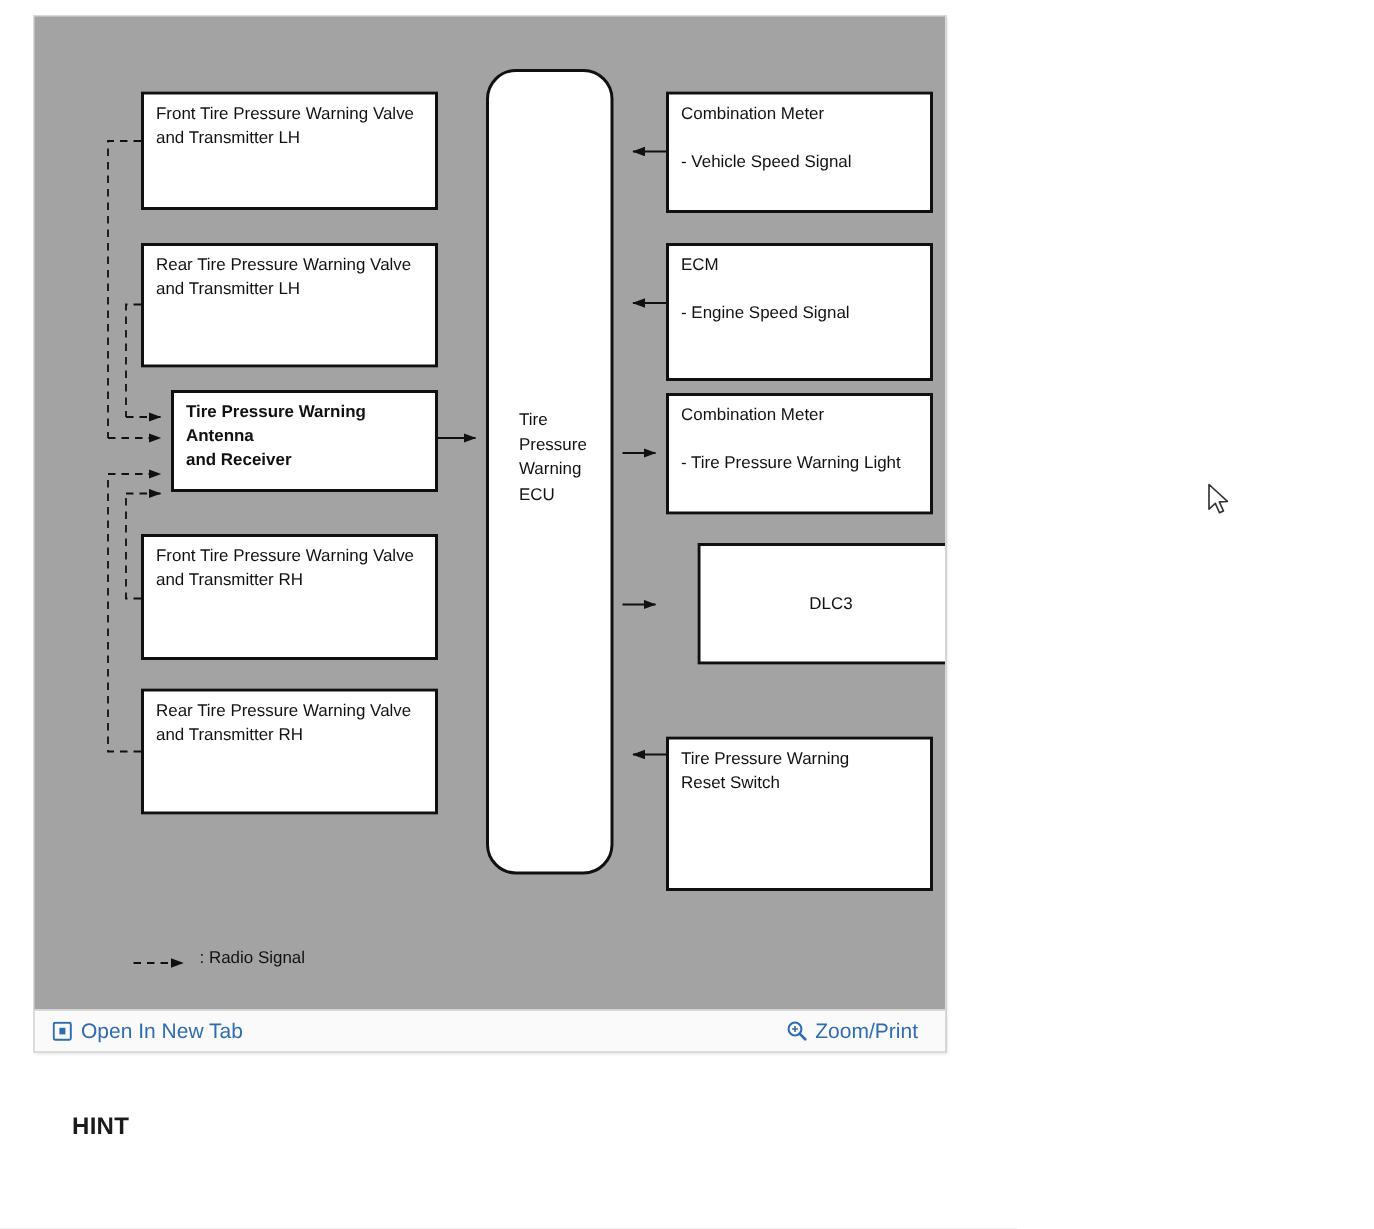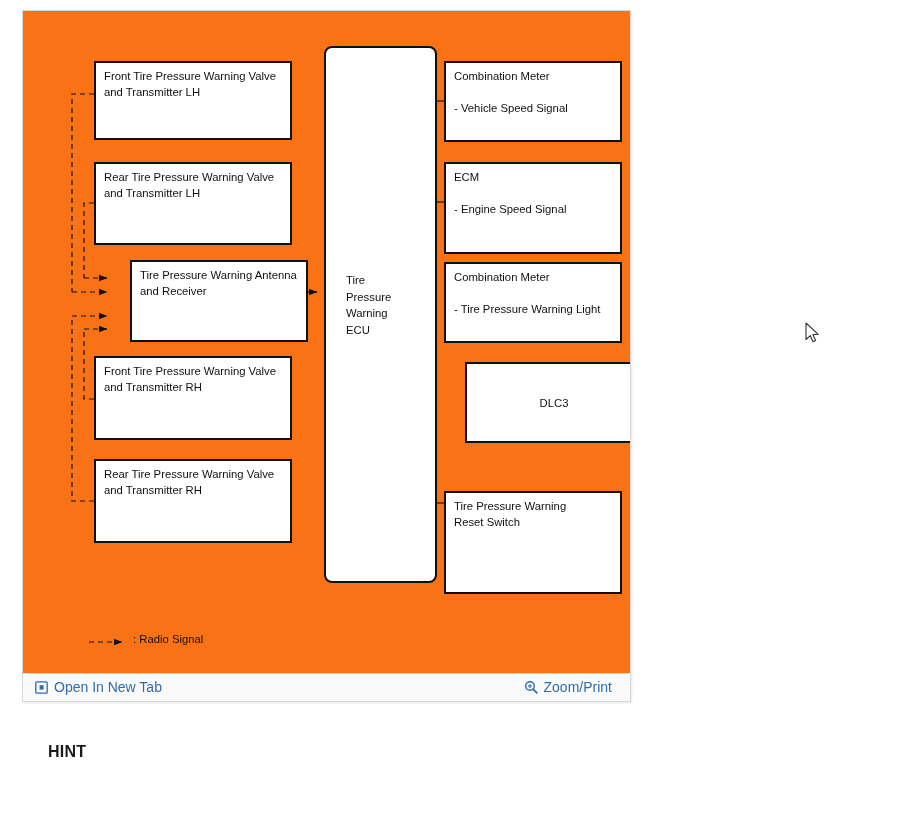--- a/index.html
+++ b/index.html
@@ -17,21 +17,21 @@
     background: #ffffff;
   }
 
   
   #viewer {
     position: absolute;
     left: 22px;
     top: 10px;
     width: 609px;
     height: 692px;
-    background: #f97316;
+    background: #a3a3a3;
     border: 1px solid #d9d9d9;
     box-sizing: border-box;
     box-shadow: 1px 1px 2px rgba(0,0,0,0.10);
   }
   #diagram-area {
     position: absolute;
     left: 0;
     top: 0;
     width: 607px;
     height: 662px;
@@ -68,24 +68,24 @@
     display: flex;
     align-items: center;
     justify-content: center;
     text-align: center;
   }
 
   #ecu-block {
     position: absolute;
     left: 301px;
     top: 35px;
-    width: 113px;
+    width: 85px;
     height: 537px;
     border: 2.5px solid #101010;
-    border-radius: 8px;
+    border-radius: 20px;
     background: #ffffff;
     box-sizing: border-box;
   }
   #ecu-label {
     position: absolute;
     left: 20px;
     top: 224px;
     font-size: 11.3px;
     line-height: 16.5px;
     color: #111111;
@@ -213,21 +213,21 @@
       <div class="dbox" style="left:71px; top:50px; width:198px; height:79px;">
         <div class="btext">Front Tire Pressure Warning Valve
 and Transmitter LH</div>
       </div>
 
       <div class="dbox" style="left:71px; top:151px; width:198px; height:83px;">
         <div class="btext">Rear Tire Pressure Warning Valve
 and Transmitter LH</div>
       </div>
 
-      <div class="dbox" style="left:107px; top:249px; width:178px; height:82px;">
+      <div class="dbox" style="left:91px; top:249px; width:178px; height:68px;font-weight:bold;">
         <div class="btext">Tire Pressure Warning Antenna
 and Receiver</div>
       </div>
 
       <div class="dbox" style="left:71px; top:345px; width:198px; height:84px;">
         <div class="btext">Front Tire Pressure Warning Valve
 and Transmitter RH</div>
       </div>
 
       <div class="dbox" style="left:71px; top:448px; width:198px; height:84px;">

